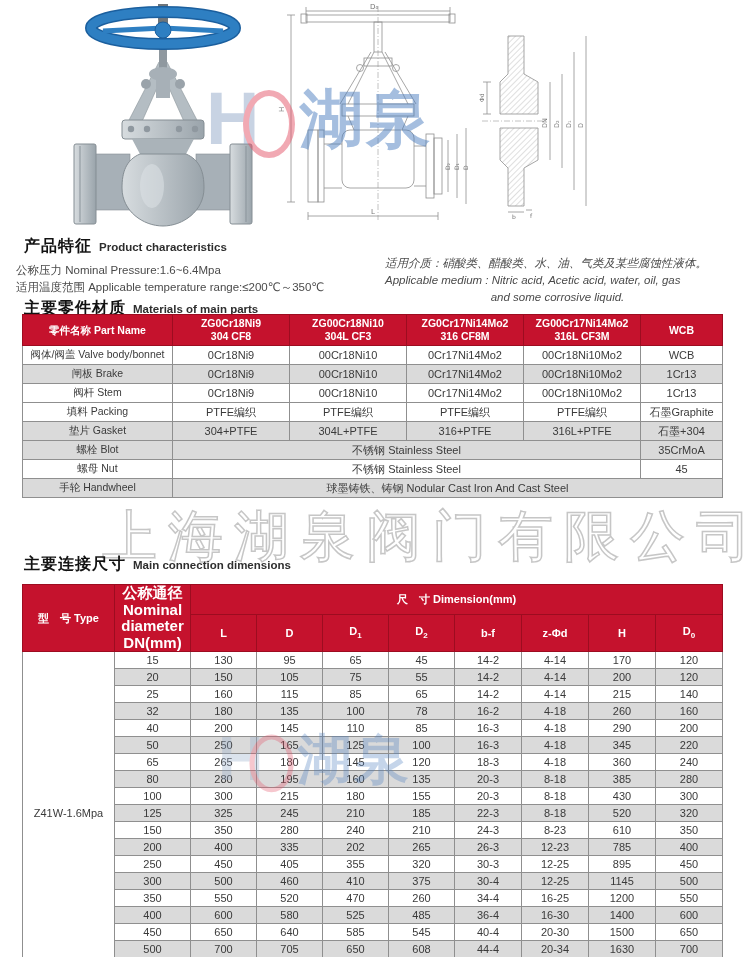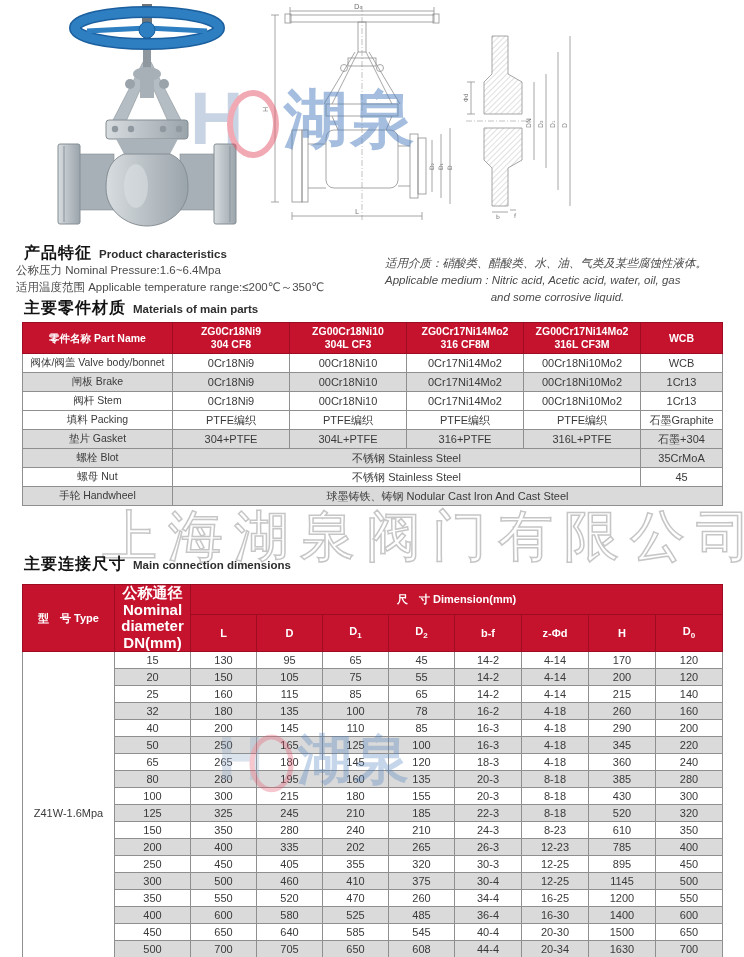--- a/index.html
+++ b/index.html
@@ -40,21 +40,21 @@
                   margin-left:4px;line-height:1;}
   .wm-logo.small{opacity:.32;transform:scale(.85);transform-origin:left top;}
   .wm-company{font-size:55px;color:rgba(255,255,255,0);letter-spacing:11px;white-space:nowrap;
               -webkit-text-stroke:1.5px #c4c4c4;text-stroke:1.5px #c4c4c4;opacity:.95;}
   
   svg text{font-family:"DejaVu Sans",sans-serif;}
 </style>
 </head>
 <body>
 
-<div class="abs" style="left:0;top:0;width:603px;height:233px;">
+<div class="abs" style="left:16px;top:0;width:603px;height:233px;">
 
   <svg class="abs" style="left:52px;top:2px;" width="190" height="230" viewBox="0 0 190 230">
     <defs>
       <linearGradient id="g1" x1="0" y1="0" x2="1" y2="0">
         <stop offset="0" stop-color="#d7dcdf"></stop>
           <stop offset="1" stop-color="#9aa4ab"></stop>
       </linearGradient>
     </defs>
     <g>
       <rect x="90" y="2" width="10" height="22" fill="#6e757a"></rect>
@@ -161,37 +161,37 @@
     <text x="52" y="196" font-size="6" fill="#777" stroke="none">f</text>
   </svg>
 
   <div class="abs wm wm-logo" style="left:190px;top:80px;">
     <span class="wm-h">H</span>
     <span class="wm-ring"></span>
     <span class="wm-cn">湖泉</span>
   </div>
 </div>
 
-<div class="abs sec-title" style="left:24px;top:236px;margin-top:7px;">
+<div class="abs sec-title" style="left:24px;top:236px;">
   <span class="cn">产品特征</span><span class="en">Product characteristics</span>
 </div>
 <div class="abs" style="left:16px;top:262px;">
   <div class="char-line">公称压力 Nominal Pressure:1.6~6.4Mpa</div>
   <div class="char-line">适用温度范围 Applicable temperature range:≤200℃～350℃</div>
 </div>
 <div class="abs" style="left:385px;top:255px;width:345px;font-style:italic;">
   <div class="char-line">适用介质：硝酸类、醋酸类、水、油、气类及某些腐蚀性液体。</div>
   <div class="char-line">Applicable medium : Nitric acid,  Acetic acid,  water,  oil,  gas</div>
   <div class="char-line char-center">and some corrosive liquid.</div>
 </div>
 
 <div class="abs sec-title" style="left:24px;top:298px;">
   <span class="cn">主要零件材质</span><span class="en">Materials of main parts</span>
 </div>
-<table id="materials-table" class="abs" style="left:22px;top:322px;">
+<table id="materials-table" class="abs" style="left:22px;top:314px;">
   <colgroup>
     <col style="width:150px">
       <col style="width:117px">
       <col style="width:117px">
     <col style="width:117px">
       <col style="width:117px">
       <col style="width:82px">
   </colgroup>
   <thead>
     <tr>

